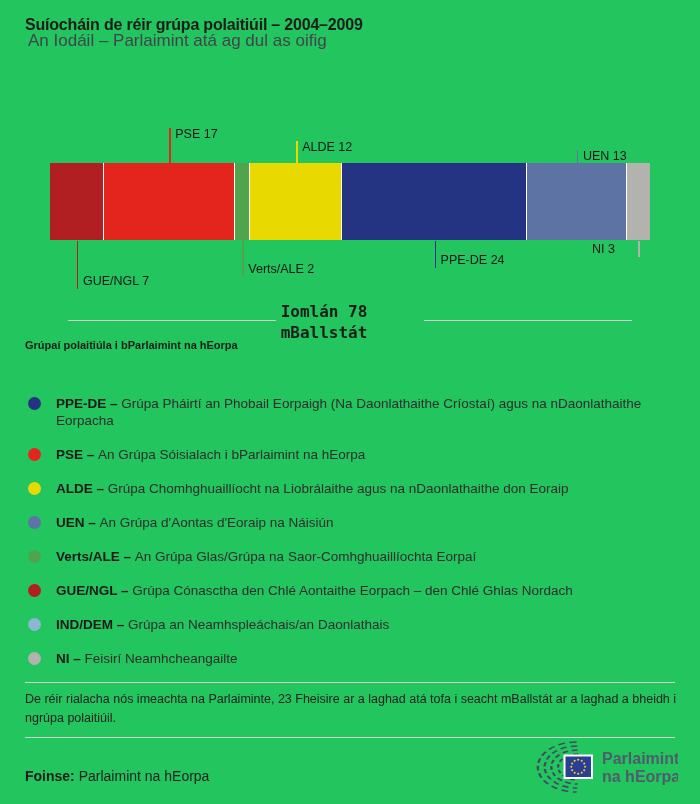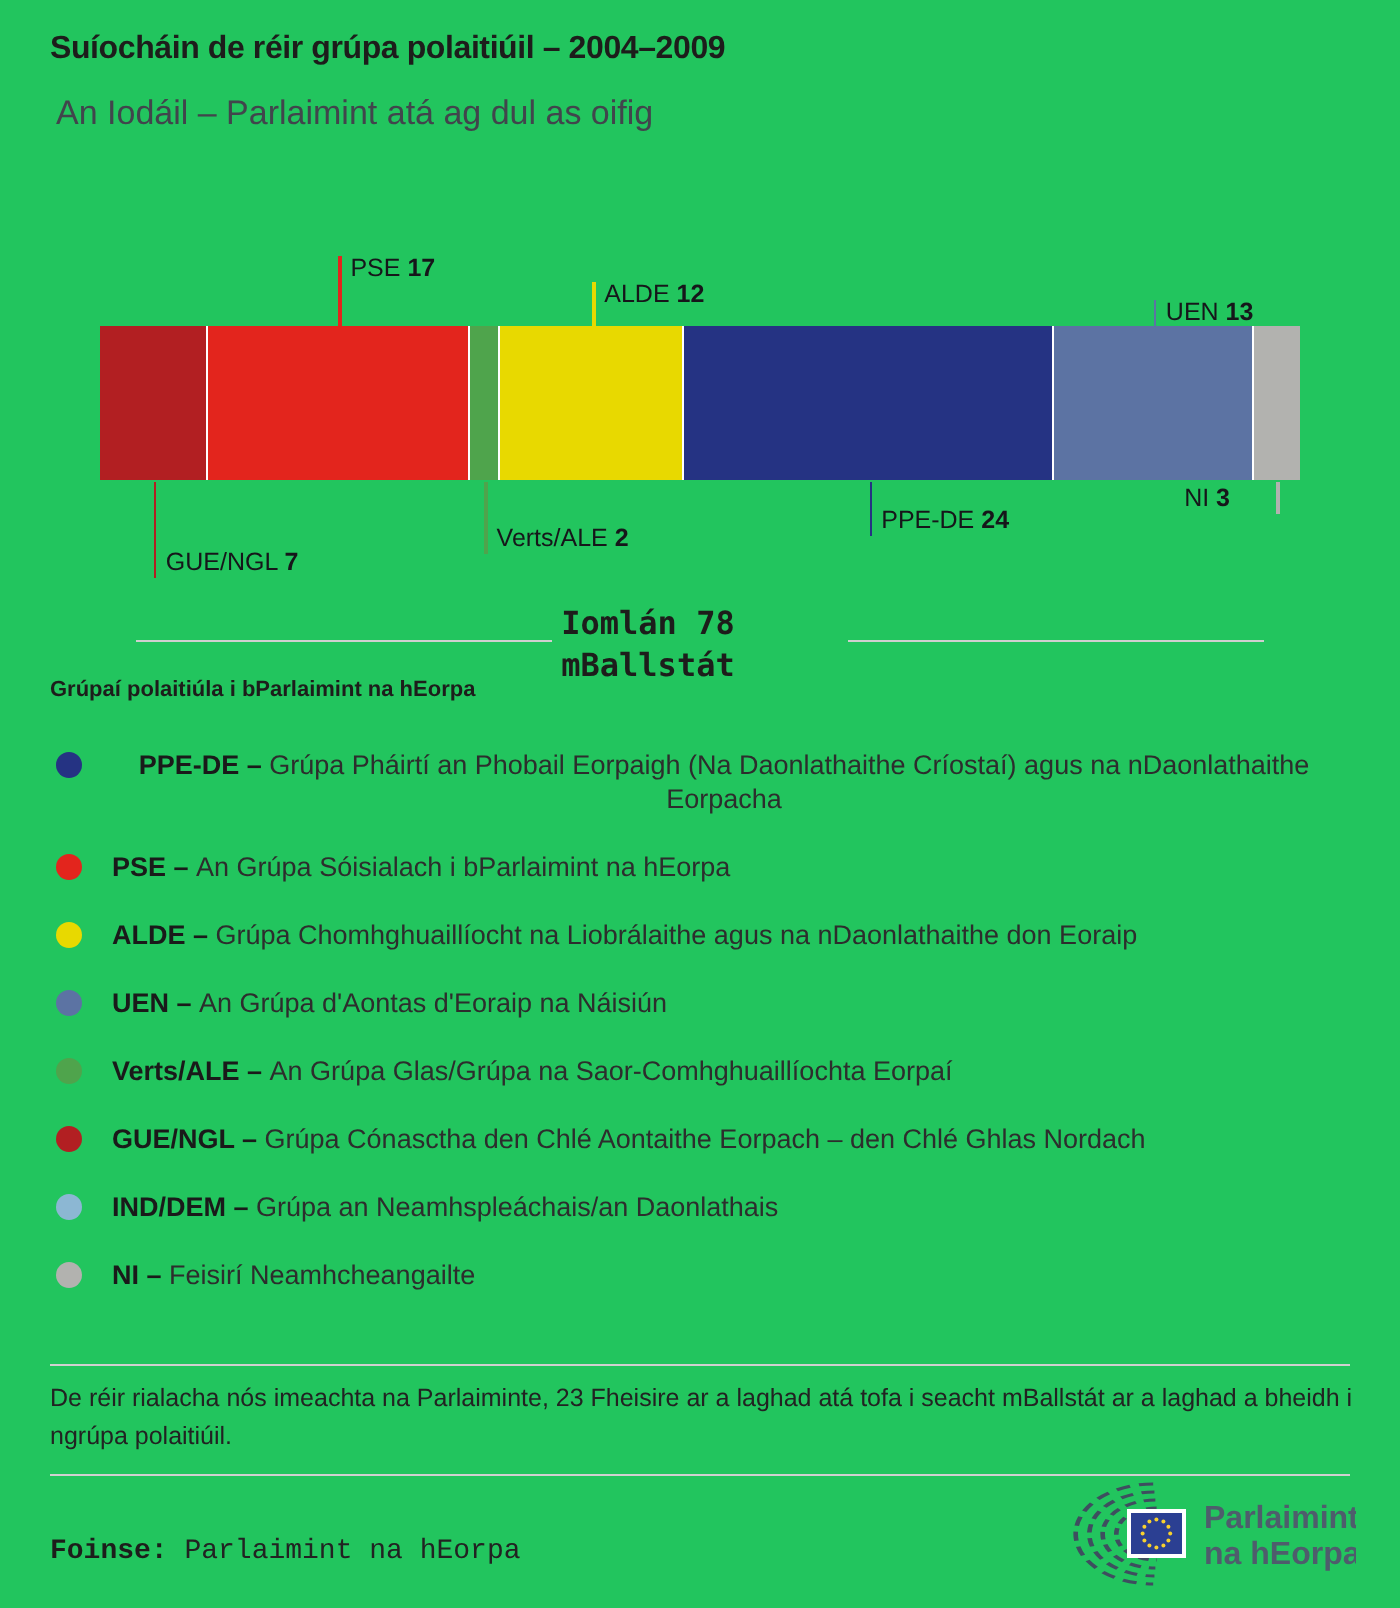--- a/index.html
+++ b/index.html
@@ -2,49 +2,49 @@
 <html><head>
 <meta charset="utf-8">
 <style>
   html,body{margin:0;padding:0;background:#fff;}
   .page{
     position:relative;width:700px;height:804px;background:#22c55e;
     font-family:"Liberation Sans", sans-serif;color:#1d1d1b;overflow:hidden;
   }
   .abs{position:absolute;}
   .page-title{left:25px;top:16px;font-size:16px;font-weight:bold;letter-spacing:-0.2px;color:#1d1d1b;}
-  .page-subtitle{left:28px;top:47px;font-size:17px;font-weight:400;color:#41454c;}
+  .page-subtitle{left:28px;top:31px;font-size:17px;font-weight:400;color:#41454c;}
 
   
   .bar{left:50px;top:163px;width:600px;height:77px;display:flex;}
   .bar-seg{height:100%;box-sizing:border-box;border-right:1.5px solid #ffffff;}
   .bar-seg:last-child{border-right:none;}
   .tick{width:1.5px;position:absolute;}
   .callout{position:absolute;font-size:12.5px;color:#16161a;white-space:nowrap;line-height:15px;}
-  .callout b{font-weight:bold;}
+  .callout b{font-weight:normal;}
 
   
   .total-wrap{left:0;top:301px;width:648px;text-align:center;
     font-family:"DejaVu Sans Mono", monospace;font-weight:bold;font-size:16px;line-height:21px;color:#1d1d1b;}
   .total-line{height:1px;background:#cfcfcf;top:320px;}
   .total-line.left{left:68px;width:208px;}
   .total-line.right{left:424px;width:208px;}
 
   .legend-heading{left:25px;top:339px;font-size:11px;font-weight:bold;color:#1d1d1b;}
-  .legend{left:25px;top:374px;width:645px;text-align:center;}
+  .legend{left:25px;top:395px;width:645px;}
   .legend-item{display:flex;align-items:flex-start;margin-bottom:17px;font-size:13.5px;line-height:17px;color:#2d2d2d;}
   .legend-dot{flex:0 0 13px;width:13px;height:13px;border-radius:50%;margin:2px 15px 0 3px;}
   .legend-text{max-width:612px;}
   .legend-text b{color:#1a1a1a;}
 
   .rule{height:1px;background:#d0d0d0;left:25px;width:650px;}
   .rule.top{top:682px;}
   .rule.bottom{top:737px;}
   .footnote{left:25px;top:690px;width:660px;font-size:12.5px;line-height:19px;color:#222;}
-  .source{left:25px;top:768px;font-size:14px;color:#222;font-family:Liberation Mono, monospace;}
+  .source{left:25px;top:768px;font-size:14px;color:#222;}
   .source b{color:#1d1d1b;}
 
   .logo{left:528px;top:740px;width:150px;height:56px;}
 </style>
 </head>
 <body>
 
 <div class="page">
 
   <div class="abs page-title">Suíocháin de réir grúpa polaitiúil – 2004–2009</div>

